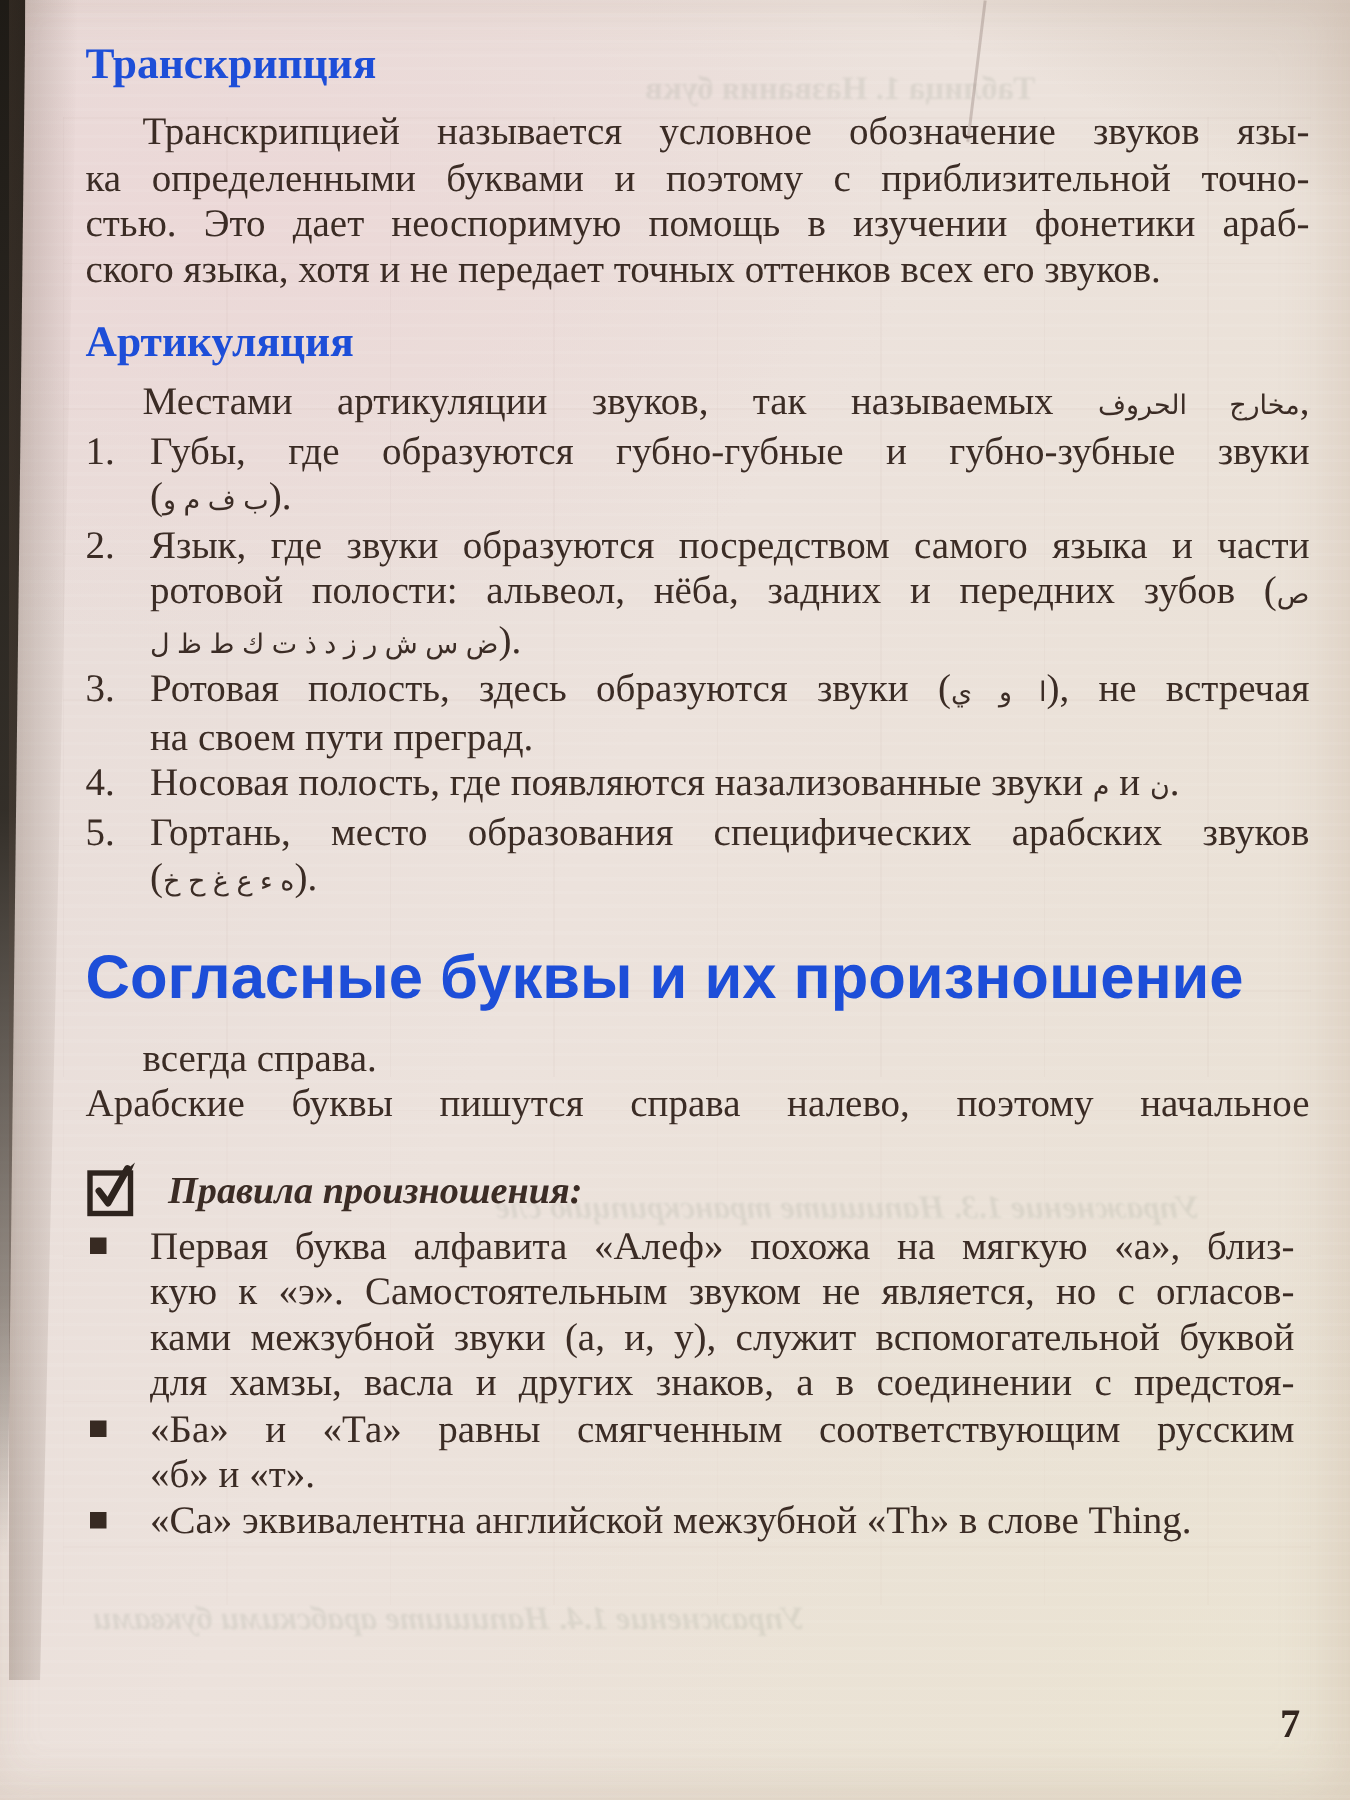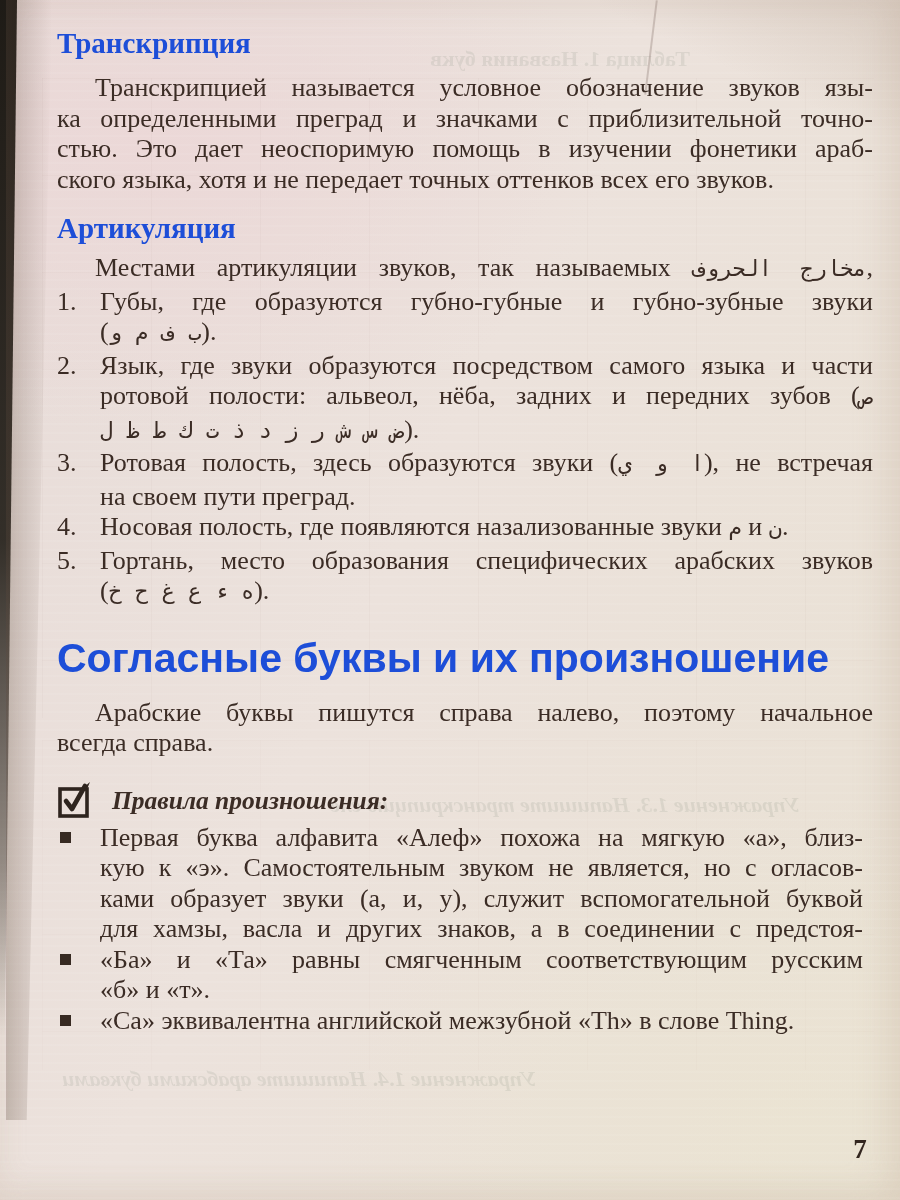--- a/index.html
+++ b/index.html
@@ -66,21 +66,21 @@
     margin-top:28px;letter-spacing:0;
   }
   .para{margin:0;}
   .para.after-title{margin-top:13px;}
   .para .ln:first-child .seg:first-child{ }
   .indent .ln:first-child{ text-indent:38px; }
   .mt8{margin-top:8px;}
   .mt20{margin-top:20px;}
   .ln{ text-align:justify; text-align-last:justify; }
   .ln.last{ text-align-last:left; }
-  .ar{ font-family:Liberation Mono, monospace; font-size:22px; }
+  .ar{ font-family:Liberation Sans, sans-serif; font-size:18px; }
   ol.organs{ list-style:none;margin:0;padding:0; }
   ol.organs li{ position:relative;padding-left:43px; }
   ol.organs .num{ position:absolute;left:0;top:0; }
   .rules-row{ margin-top:17px;display:flex;align-items:center;gap:15px; }
   .rules-label{ font-weight:bold;font-style:italic;font-size:25.5px;padding-top:7px; }
   .checkbox{ width:40px;height:44px;flex:0 0 auto; }
   ul.rules{ list-style:none;margin:3px 10px 0 0;padding:0; }
   ul.rules li{ position:relative;padding-left:43px; }
   ul.rules .sq{ position:absolute;left:3px;top:9px;width:11px;height:11px;background:#372a22; }
   .page-num{
@@ -105,21 +105,21 @@
 <div class="edge-shadow"></div>
 <div class="fold-tr"></div>
 <div class="crease"></div>
 
 <div class="col">
 
   <h1>Транскрипция</h1>
 
   <div class="para after-title indent">
       <div class="ln"><span class="seg">Транскрипцией называется условное обозначение звуков язы-</span></div>
-      <div class="ln"><span class="seg">ка определенными преград и значками с приблизительной точно-</span></div>
+      <div class="ln"><span class="seg">ка определенными буквами и поэтому с приблизительной точно-</span></div>
       <div class="ln"><span class="seg">стью. Это дает неоспоримую помощь в изучении фонетики араб-</span></div>
       <div class="ln last"><span class="seg">ского языка, хотя и не передает точных оттенков всех его звуков.</span></div>
     </div>
 
   <h2 style="margin-top:16px;">Артикуляция</h2>
 
   <div class="para mt8 indent">
       <div class="ln"><span class="seg">Местами артикуляции звуков, так называемых </span><span class="seg ar">مخارج الحروف</span><span class="seg">,</span></div>
     </div>
 
@@ -158,40 +158,40 @@
           <div class="ln"><span class="seg">Гортань, место образования специфических арабских звуков</span></div>
           <div class="ln last"><span class="seg">(</span><span class="seg ar">ه ء ع غ ح خ</span><span class="seg">).</span></div>
         </div>
     </li>
   </ol>
 
 
   <h1 class="sans">Согласные буквы и их произношение</h1>
 
   <div class="para mt20 indent">
+      <div class="ln last"><span class="seg">всегда справа.</span></div>
       <div class="ln"><span class="seg">Арабские буквы пишутся справа налево, поэтому начальное</span></div>
-      <div class="ln last"><span class="seg">всегда справа.</span></div>
     </div>
 
   <div class="rules-row">
     <svg class="checkbox" viewBox="0 0 40 44">
       <rect x="3" y="13" width="27" height="27" fill="none" stroke="#2e241e" stroke-width="3.6"></rect>
       <path d="M9 25 L15 33 L28 10" fill="none" stroke="#2e241e" stroke-width="4.6" stroke-linecap="round" stroke-linejoin="round"></path>
       <path d="M26 12 L33 6 L30 13 Z" fill="#2e241e"></path>
     </svg>
     <span class="rules-label">Правила произношения:</span>
   </div>
 
   <ul class="rules">
     <li>
       <span class="sq"></span>
       <div>
           <div class="ln"><span class="seg">Первая буква алфавита «Алеф» похожа на мягкую «а», близ-</span></div>
           <div class="ln"><span class="seg">кую к «э». Самостоятельным звуком не является, но с огласов-</span></div>
-          <div class="ln"><span class="seg">ками образует звуки (а, и, у), служит вспомогательной буквой</span></div>
+          <div class="ln"><span class="seg">ками межзубной звуки (а, и, у), служит вспомогательной буквой</span></div>
           <div class="ln"><span class="seg">для хамзы, васла и других знаков, а в соединении с предстоя-</span></div>
         </div>
     </li>
     <li>
       <span class="sq"></span>
       <div>
           <div class="ln"><span class="seg">«Ба» и «Та» равны смягченным соответствующим русским</span></div>
           <div class="ln last"><span class="seg">«б» и «т».</span></div>
         </div>
     </li>

